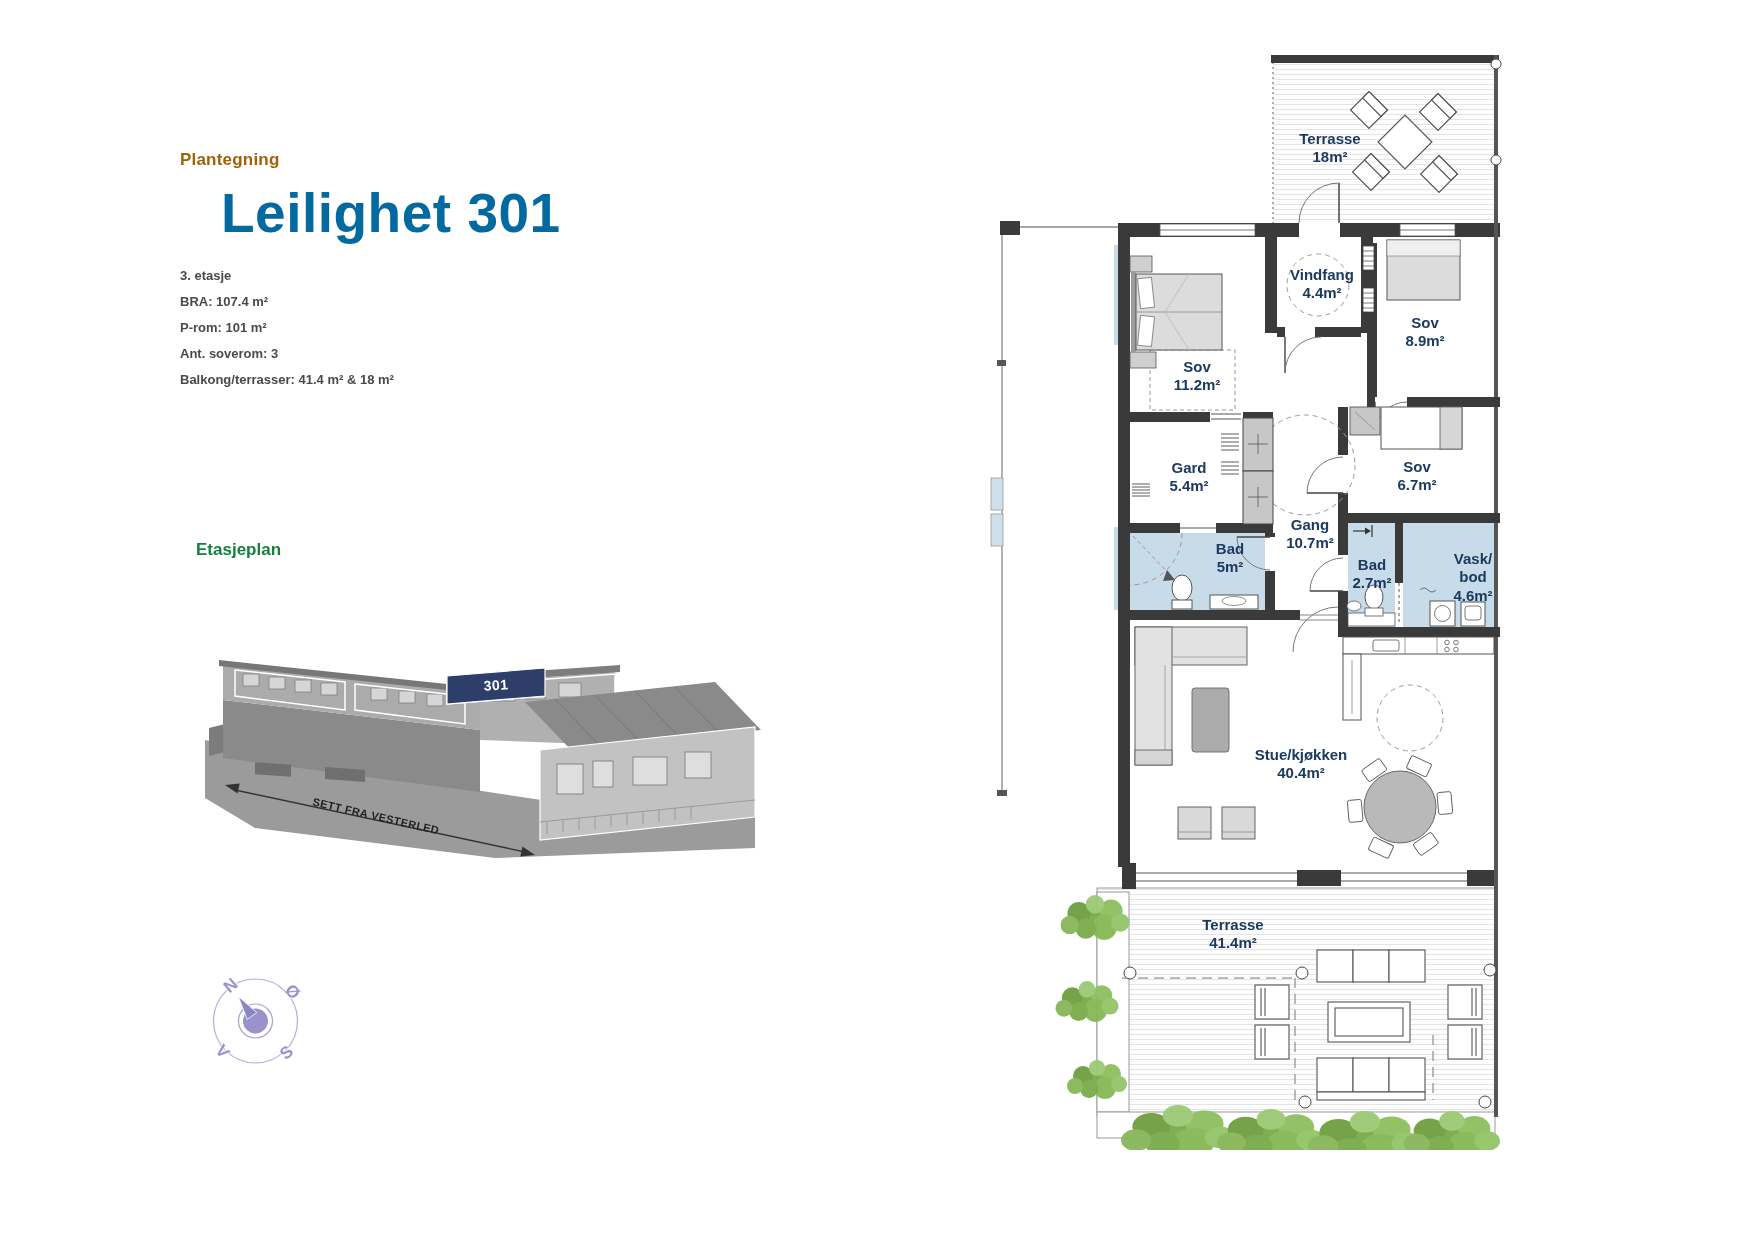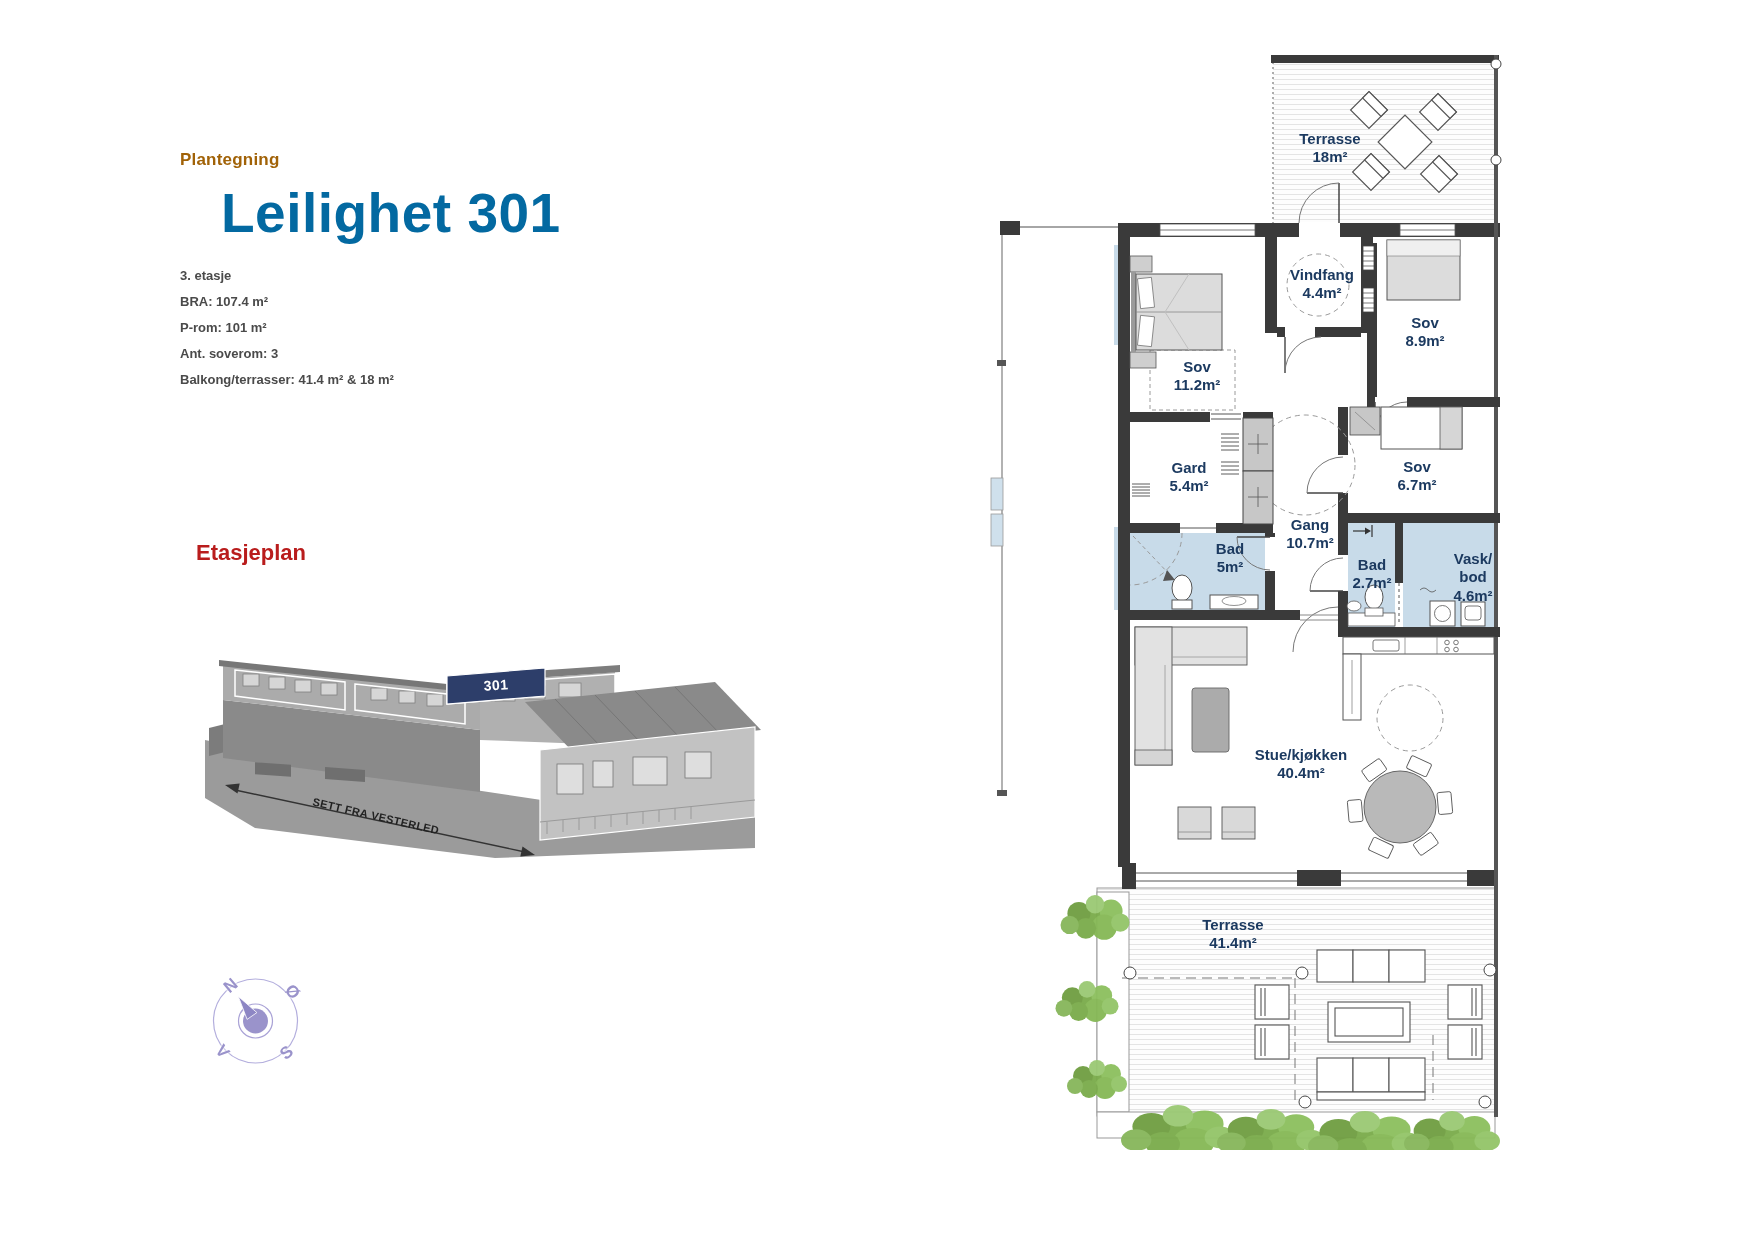--- a/index.html
+++ b/index.html
@@ -3,21 +3,21 @@
 <meta charset="utf-8">
 <style>
   html,body{margin:0;padding:0;background:#fff;}
   body{width:1754px;height:1240px;position:relative;overflow:hidden;
        font-family:"Liberation Sans","DejaVu Sans",sans-serif;}
 
   
   .kicker{position:absolute;left:180px;top:150px;font-size:17px;font-weight:bold;color:#a16207;letter-spacing:.2px;}
   .title{position:absolute;left:177px;top:181px;font-size:55px;font-weight:bold;color:#0369a1;letter-spacing:.5px;margin-left:44px;}
   .details{position:absolute;left:180px;top:263px;font-size:13px;color:#4a4a4a;line-height:26px;font-weight:bold;}
-  .fp-heading{position:absolute;left:196px;top:540px;font-size:22px;font-weight:bold;color:#b91c1c;}
+  .fp-heading{position:absolute;left:196px;top:540px;font-size:17px;font-weight:bold;color:#15803d;}
 
   
   .building{position:absolute;left:195px;top:640px;width:580px;height:240px;}
   .building svg{position:absolute;inset:0;}
   .unit-label{position:absolute;left:301px;top:45px;transform:translate(-50%,-50%) rotate(-4deg);
               color:#fff;font-size:14px;font-weight:bold;letter-spacing:.5px;}
   .view-caption{position:absolute;left:181px;top:176px;transform:translate(-50%,-50%) rotate(13deg);
                 font-size:11px;font-weight:bold;color:#222;letter-spacing:.4px;white-space:nowrap;}
 
   

